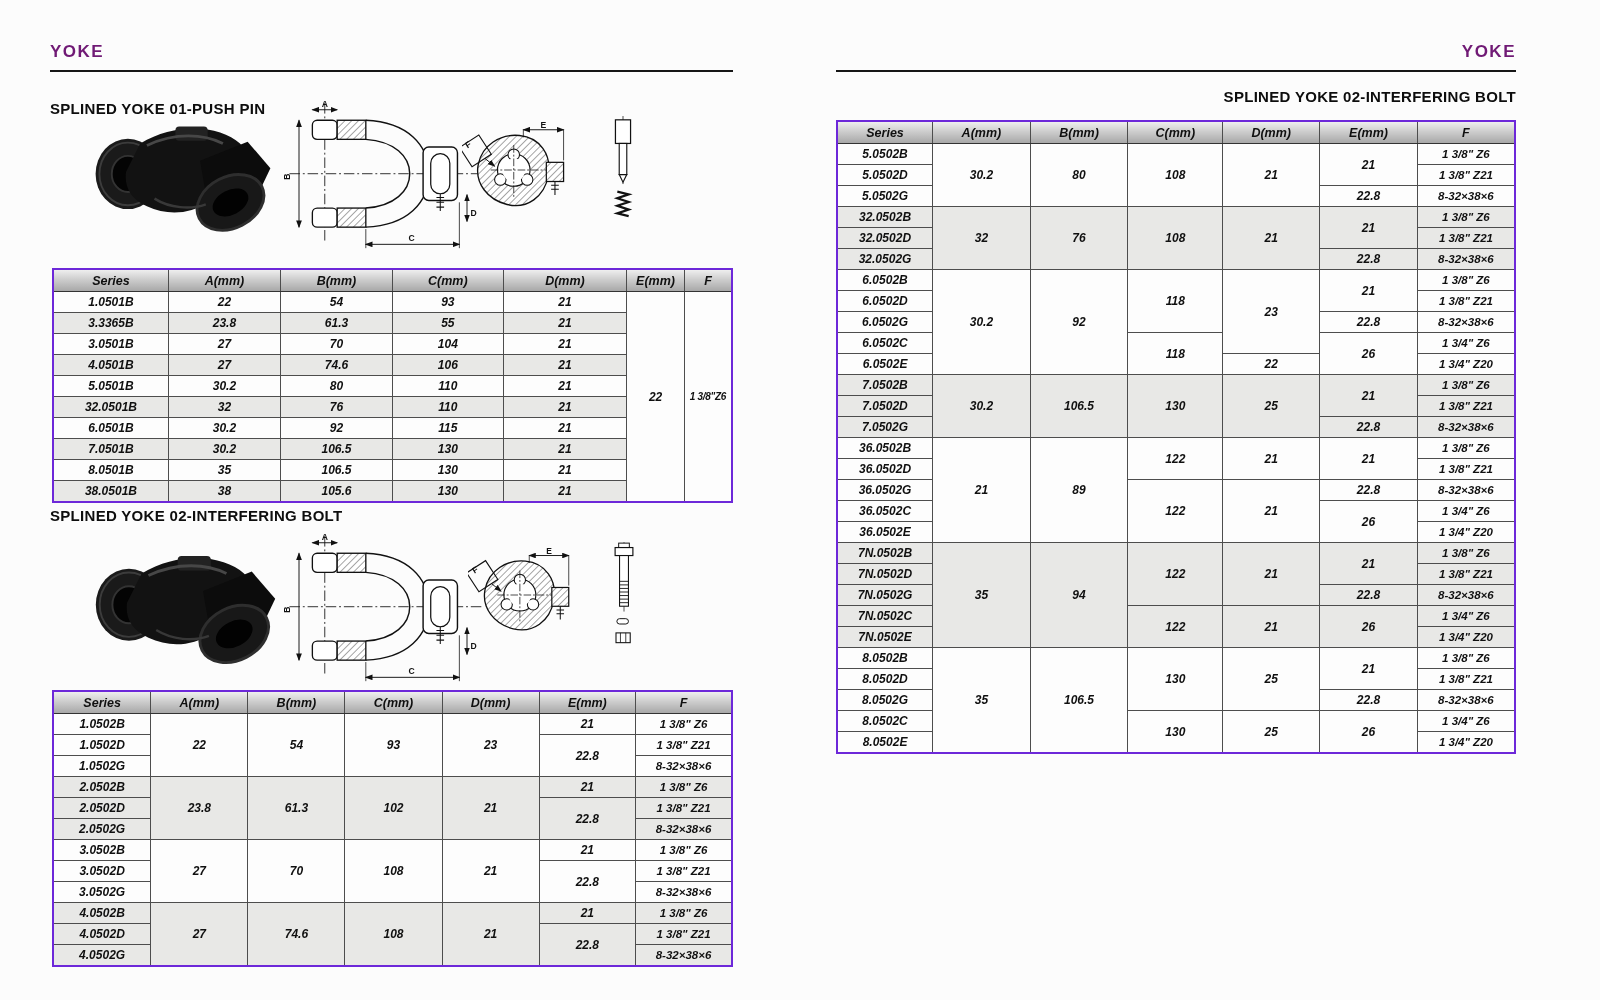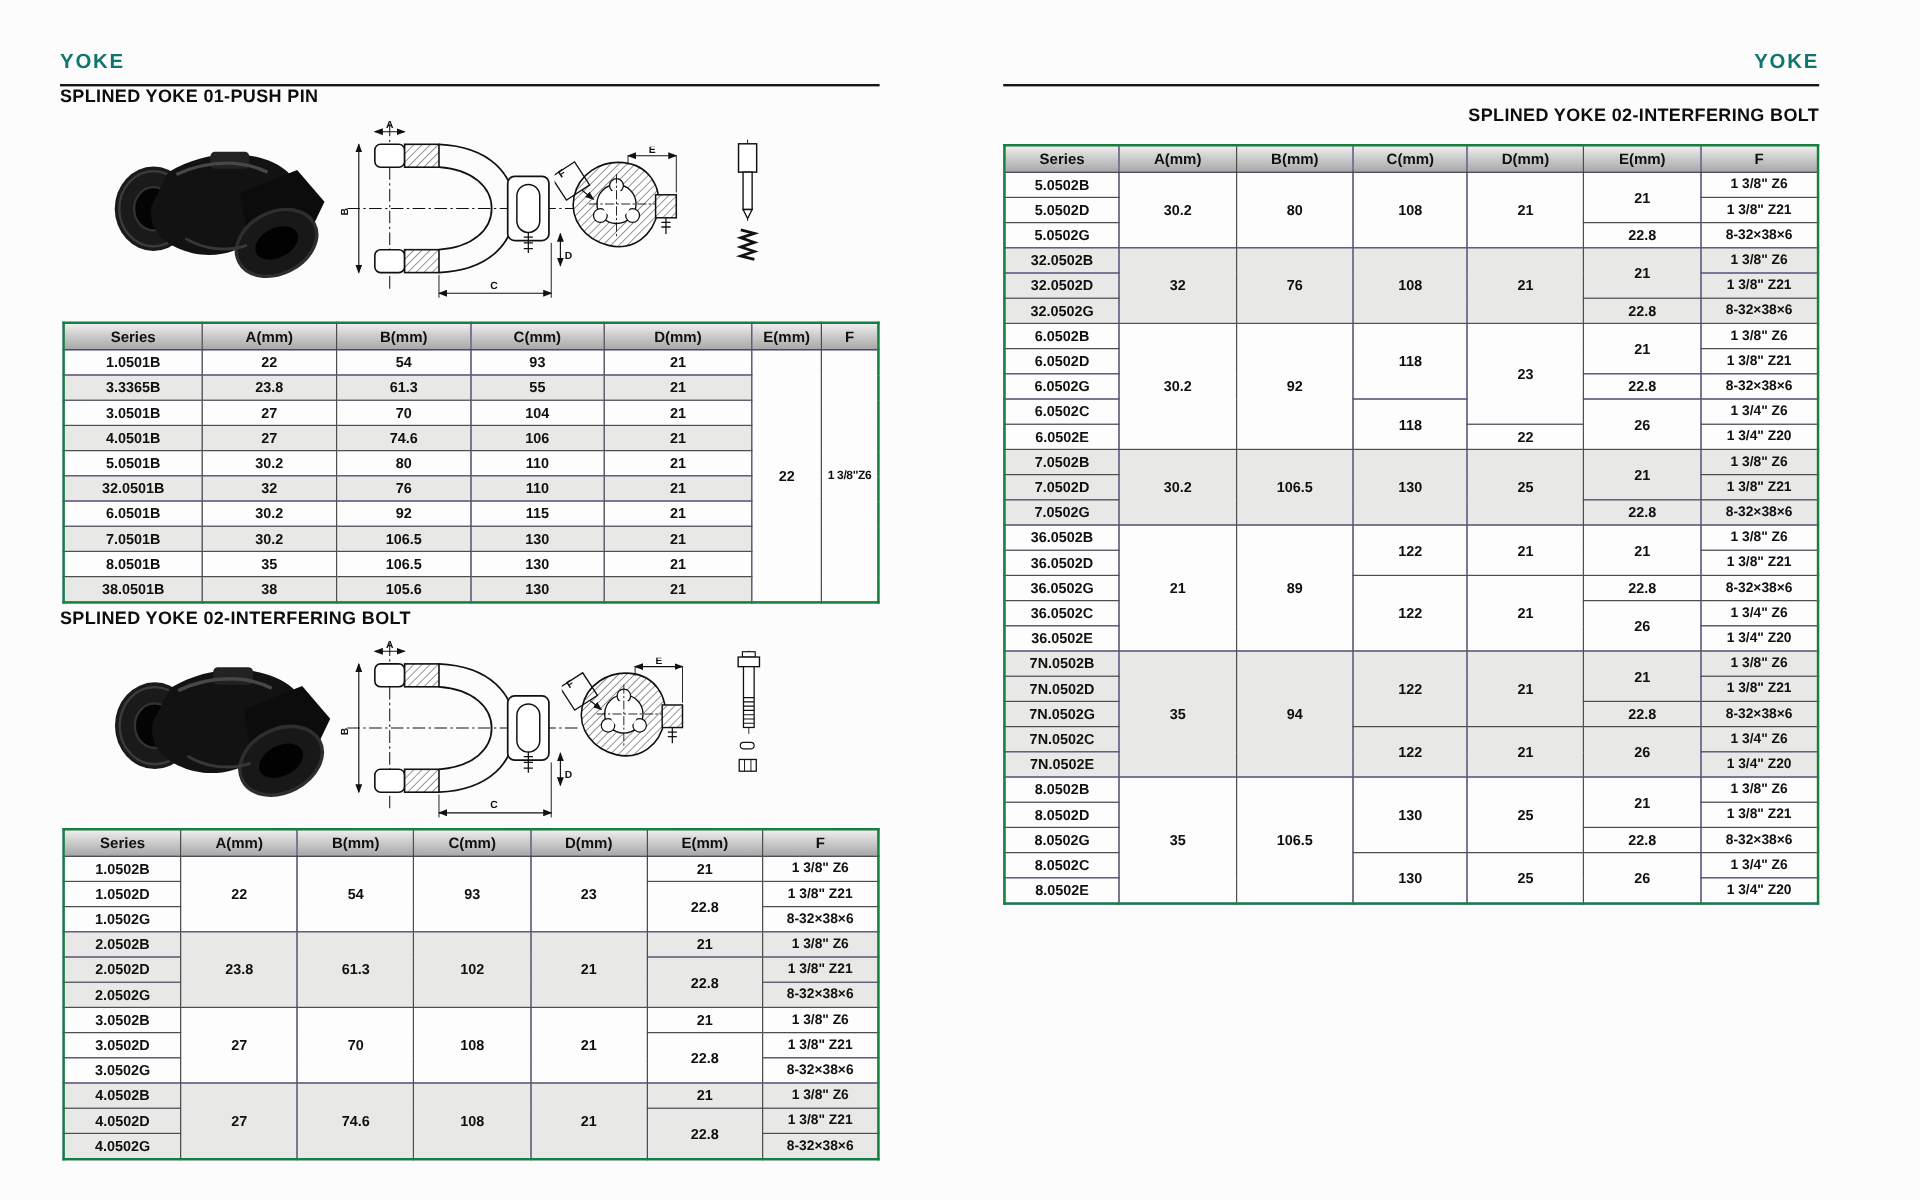--- a/index.html
+++ b/index.html
@@ -1,22 +1,22 @@
 <!DOCTYPE html>
 <html><head>
 <meta charset="utf-8">
 <style>
   html,body{margin:0;padding:0;background:#ffffff;}
   .page{position:relative;width:1600px;height:1000px;background:#fcfcfc;overflow:hidden;
         font-family:"Liberation Sans",sans-serif;color:#111;}
-  .brand{position:absolute;font-size:17px;font-weight:bold;letter-spacing:1.5px;color:#0f766e;}
+  .brand{position:absolute;font-size:17px;font-weight:bold;letter-spacing:1.5px;color:#701a75;}
   .rule{position:absolute;height:2px;background:#161616;}
   .sec-title{position:absolute;font-size:15px;font-weight:bold;letter-spacing:.3px;color:#0d0d0d;white-space:nowrap;}
   .fig{position:absolute;}
-  table{position:absolute;border-collapse:collapse;table-layout:fixed;border:2px solid #15803d;background:#c4b5fd;}
+  table{position:absolute;border-collapse:collapse;table-layout:fixed;border:2px solid #6d28d9;background:#f9a8d4;font-style:italic;}
   th,td{border:1px solid #4d4d4d;text-align:center;vertical-align:middle;padding:0;
         font-weight:bold;color:#101010;white-space:nowrap;overflow:hidden;}
   th{font-size:12.5px;height:21px;background:linear-gradient(180deg,#eeeeee 0%,#cdcdcd 45%,#a8a8a8 100%);
      border-bottom:1px solid #333;}
   td{font-size:12px;height:20px;}
   tr.w>td{background:#fdfdfd;}
   tr.g>td{background:#e8e8e6;}
   td.fc{font-size:11.5px;}
   #t1 td.fc{font-size:10px;letter-spacing:-.3px;}
   svg text{font-family:"Liberation Sans",sans-serif;font-weight:bold;fill:#111;}
@@ -112,21 +112,21 @@
         <line x1="20" y1="102" x2="20" y2="113" stroke="#111" stroke-width="0.9"></line>
       </symbol>
     </defs>
   </svg>
 
   <div class="brand" style="left:50px;top:42px">YOKE</div>
   <div class="brand" style="right:84px;top:42px">YOKE</div>
   <div class="rule" style="left:50px;top:70px;width:683px"></div>
   <div class="rule" style="left:836px;top:70px;width:680px"></div>
 
-  <div class="sec-title" style="left:50px;top:72px">SPLINED YOKE  01-PUSH PIN</div>
+  <div class="sec-title" style="left:50px;top:100px">SPLINED YOKE  01-PUSH PIN</div>
   <div class="fig" style="left:88px;top:112px">
     <svg width="190" height="140">
         <use href="#fig-photo"></use>
       </svg>
   </div>
   <div class="fig" style="left:278px;top:98px">
     <svg width="210" height="160">
         <use href="#fig-dim"></use>
       </svg>
   </div>

